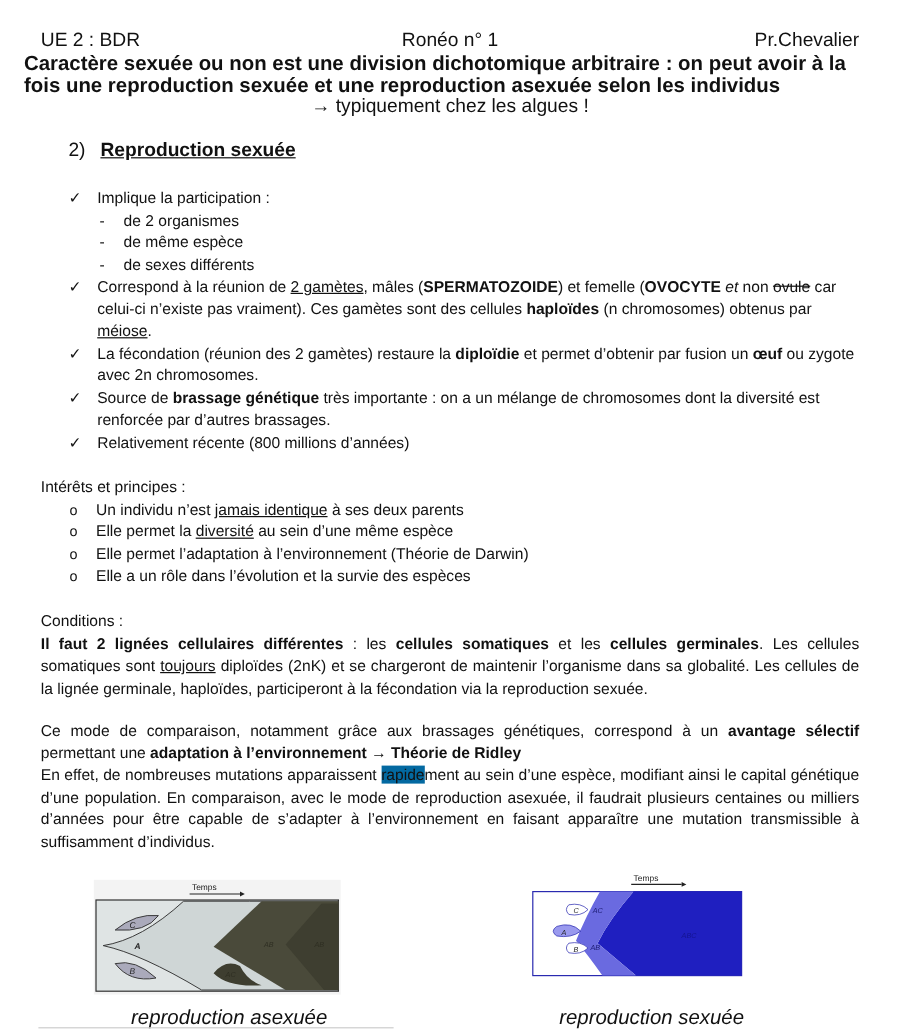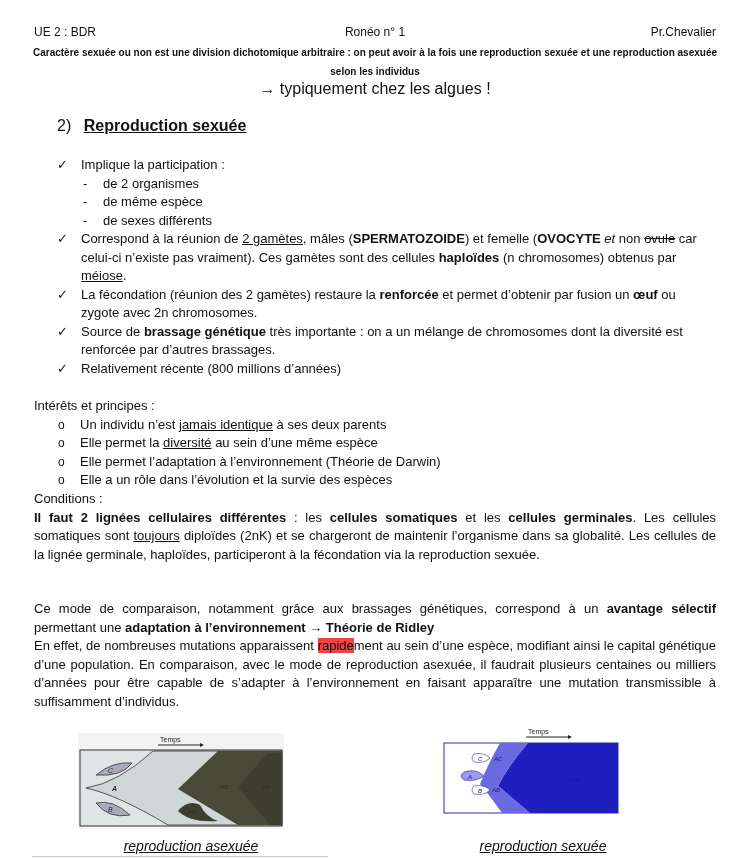--- a/index.html
+++ b/index.html
@@ -1,45 +1,45 @@
 <!DOCTYPE html>
 <html><head>
 <meta charset="utf-8">
 <style>
   html, body { margin: 0; padding: 0; background: #ffffff; }
   body {
     width: 750px; height: 858px; overflow: hidden; position: relative;
     font-family: "Liberation Sans", sans-serif; color: #111; font-size: 13px;
   }
-  .hdr { position: absolute; top: 25px; left: 34px; right: 34px; height: 16px; font-size: 12px; }
+  .hdr { position: absolute; top: 25px; left: 34px; right: 34px; height: 16px; font-size: 16px; }
   .hdr .l { position: absolute; left: 0; }
   .hdr .c { position: absolute; left: 0; right: 0; text-align: center; }
   .hdr .r { position: absolute; right: 0; padding-left: 12px; }
-  .title { position: absolute; top: 43px; left: 20px; right: 20px; text-align: center; font-weight: bold; font-size: 10px; line-height: 19px; }
+  .title { position: absolute; top: 43px; left: 20px; right: 20px; text-align: left; font-weight: bold; font-size: 17px; line-height: 19px; }
   .subtitle { position: absolute; top: 80px; left: 0; right: 0; text-align: center; font-size: 16px; line-height: 18px; }
   .section { position: absolute; top: 117px; left: 57px; font-size: 16px; }
   .section .num { margin-right: 8px; }
   .section .ttl { font-weight: bold; text-decoration: underline; }
   .checks { position: absolute; top: 156px; left: 55px; width: 660px; font-size: 13px; line-height: 18.5px; }
   .chk { position: relative; padding-left: 26px; }
   .chk .mark { position: absolute; left: 2px; top: 0; }
   .sub { position: relative; padding-left: 48px; }
   .sub .dash { position: absolute; left: 28px; }
   .interets { position: absolute; top: 397px; left: 34px; font-size: 13px; line-height: 18.5px; width: 600px; }
   .bul { position: relative; padding-left: 46px; }
   .bul .o { position: absolute; left: 24px; top: 0; font-size: 12px; }
   .u { text-decoration: underline; }
   .s { text-decoration: line-through; margin-top: 38px; }
   .b { font-weight: bold; margin-top: 21px; }
   .i { font-style: italic; }
-  .cond { position: absolute; top: 490px; left: 34px; width: 682px; font-size: 13px; line-height: 18.5px; text-align: justify; }
+  .cond { position: absolute; top: 509px; left: 34px; width: 682px; font-size: 13px; line-height: 18.5px; text-align: justify; }
   .para2 { position: absolute; top: 600px; left: 34px; width: 682px; font-size: 13px; line-height: 18.5px; text-align: justify; }
-  .hl { background: #ef4444; }
+  .hl { background: #0369a1; }
   .fig { position: absolute; }
-  .cap { position: absolute; font-style: italic; font-size: 14px; text-align: center; text-decoration: underline; }
+  .cap { position: absolute; font-style: italic; font-size: 17px; text-align: center; }
   .sep { position: absolute; left: 32px; top: 856px; width: 296px; height: 1px; background: #ccc; }
 </style>
 </head>
 <body>
 
 <div class="hdr">
   <span class="l">UE 2 : BDR</span>
   <span class="c">Ronéo n° 1</span>
   <span class="r">Pr.Chevalier</span>
 </div>
@@ -61,21 +61,21 @@
   <div class="sub"><span class="dash">-</span><span>de même espèce</span></div>
   <div class="sub"><span class="dash">-</span><span>de sexes différents</span></div>
 
   <div class="chk">
     <span class="mark">✓</span>
     <span>Correspond à la réunion de </span><span class="u">2 gamètes</span><span>, mâles (</span><span class="b">SPERMATOZOIDE</span><span>) et femelle (</span><span class="b">OVOCYTE</span><span class="i"> et</span><span> non </span><span class="s">ovule</span><span> car celui-ci n’existe pas vraiment). Ces gamètes sont des cellules </span><span class="b">haploïdes</span><span> (n chromosomes) obtenus par </span><span class="u">méiose</span><span>.</span>
   </div>
 
   <div class="chk">
     <span class="mark">✓</span>
-    <span>La fécondation (réunion des 2 gamètes) restaure la </span><span class="b">renforcée</span><span> et permet d’obtenir par fusion un </span><span class="b">œuf</span><span> ou zygote avec 2n chromosomes.</span>
+    <span>La fécondation (réunion des 2 gamètes) restaure la </span><span class="b">diploïdie</span><span> et permet d’obtenir par fusion un </span><span class="b">œuf</span><span> ou zygote avec 2n chromosomes.</span>
   </div>
 
   <div class="chk">
     <span class="mark">✓</span>
     <span>Source de </span><span class="b">brassage génétique</span><span> très importante : on a un mélange de chromosomes dont la diversité est renforcée par d’autres brassages.</span>
   </div>
 
   <div class="chk">
     <span class="mark">✓</span>
     <span>Relativement récente (800 millions d’années)</span>

